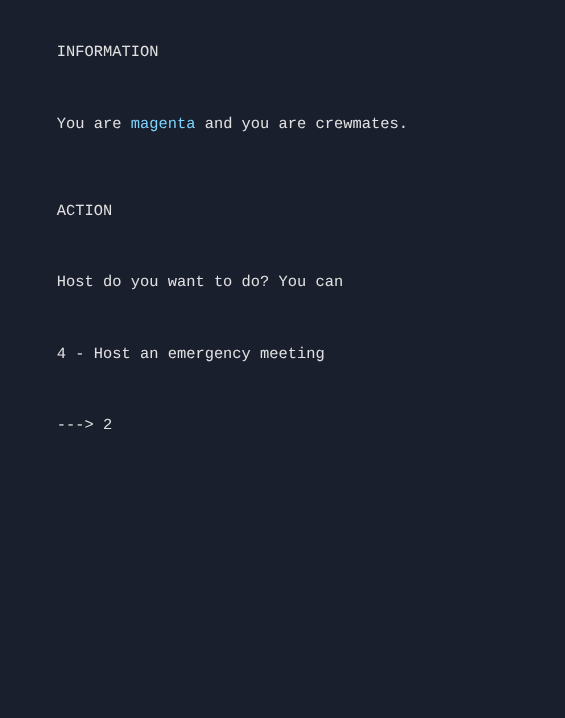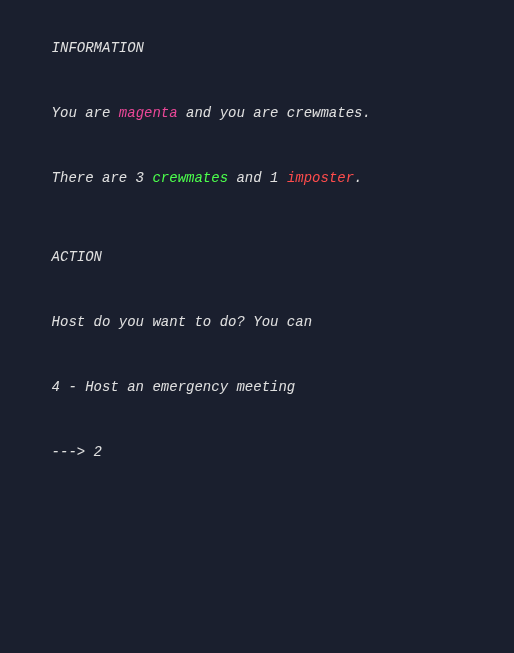--- a/index.html
+++ b/index.html
@@ -18,45 +18,41 @@
       color: #e0e0e0;
     }
 
     .terminal {
       width: 100%;
     }
 
     .line {
       line-height: 1.55;
       white-space: pre;
-      font-style: italic;
     }
 
     .section-gap {
       height: 14px;
     }
 
     .white { color: #e0e0e0; }
-    .magenta { color: #ec4899; }
+    .magenta { color: #7dd3fc; }
     .green { color: #4cff4c; }
     .red { color: #ff4c4c; }
   </style>
 </head>
 <body>
 
 <div class="terminal">
 
   <div class="line white">
     <span>INFORMATION</span>
   </div>
   <div class="line">
     <span class="white">You are </span><span class="magenta">magenta</span><span class="white"> and you are crewmates.</span>
-  </div>
-  <div class="line">
-    <span class="white">There are 3 </span><span class="green">crewmates</span><span class="white"> and 1 </span><span class="red">imposter</span><span class="white">.</span>
   </div>
 
   <div class="section-gap"></div>
 
   <div class="line white">
     <span>ACTION</span>
   </div>
   <div class="line white">
     <span>Host do you want to do? You can</span>
   </div>

